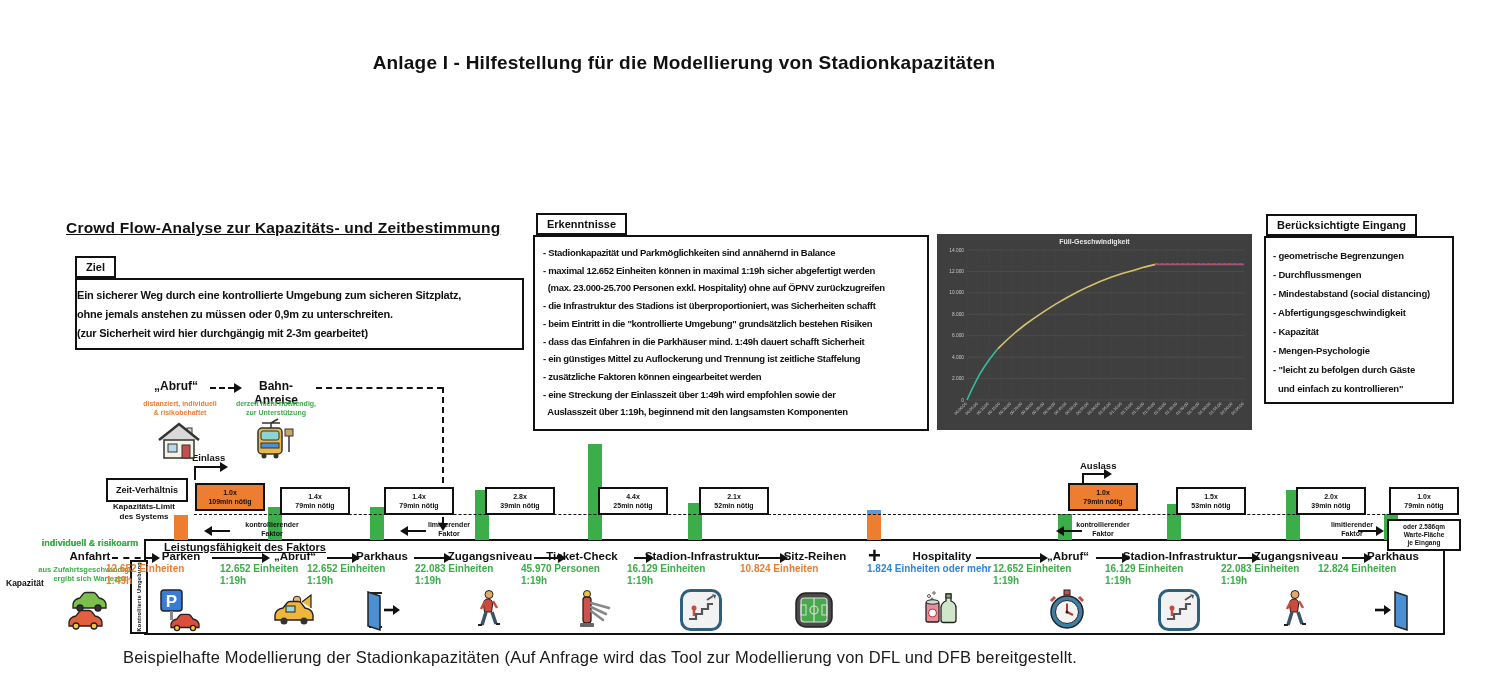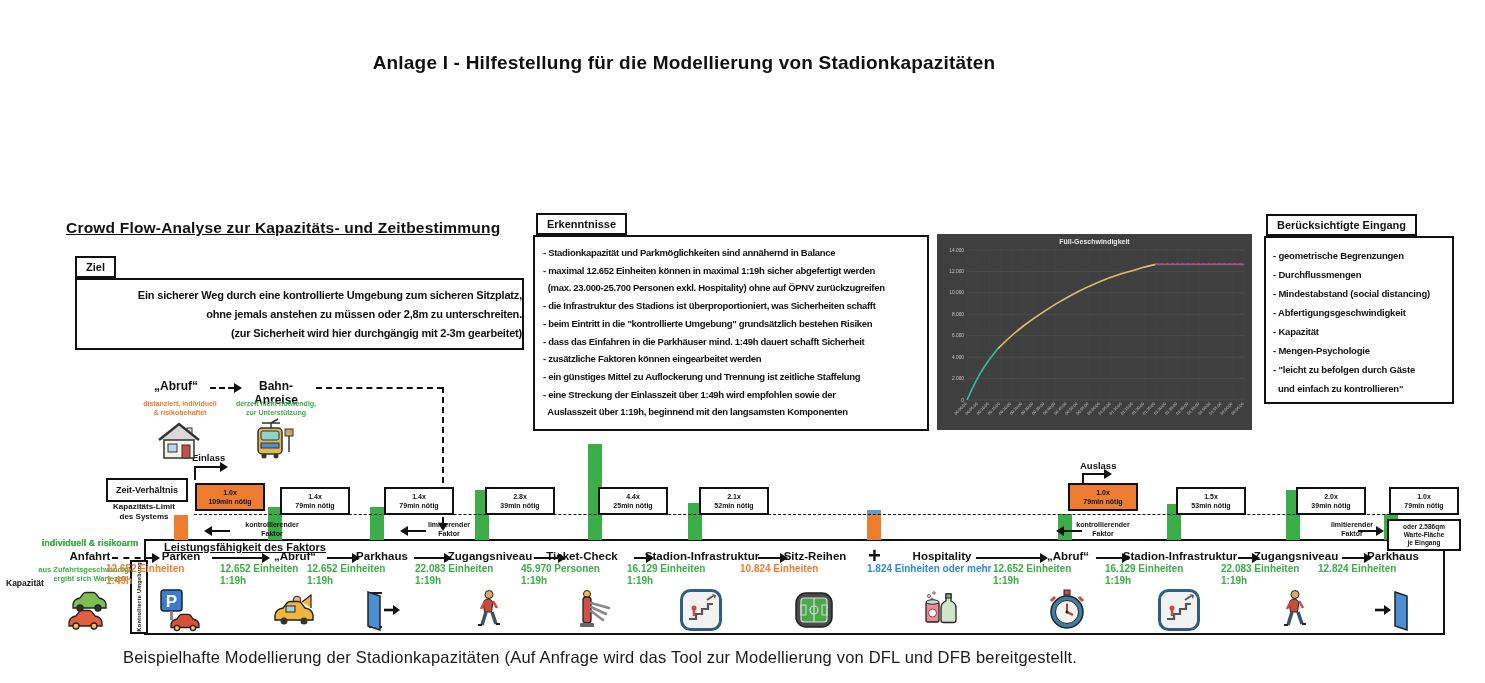--- a/index.html
+++ b/index.html
@@ -4,21 +4,21 @@
 <style>
   html,body{margin:0;padding:0;background:#fff;font-family:"Liberation Sans",sans-serif;}
   .page{position:relative;width:1485px;height:683px;background:#fff;color:#111;overflow:hidden;}
   .abs{position:absolute;}
   .doc-title{position:absolute;top:52px;left:0;width:1368px;text-align:center;font-size:19px;font-weight:bold;letter-spacing:.2px;}
   .caption{position:absolute;left:123px;top:648px;font-size:16.5px;letter-spacing:.2px;color:#1a1a1a;}
   .analysis-heading{position:absolute;left:66px;top:219px;font-size:15.5px;font-weight:bold;text-decoration:underline;letter-spacing:.2px;}
   .tab{position:absolute;border:2px solid #111;background:#fff;font-weight:bold;font-size:11px;padding:3px 9px;z-index:2;}
   .panel{position:absolute;border:2px solid #111;background:#fff;font-weight:bold;z-index:1;}
   .panel .tline{white-space:pre-wrap;}
-  .ziel-panel{left:75px;top:278px;width:445px;height:62px;text-align:right;padding-top:6px;font-size:11px;letter-spacing:-.2px;}
+  .ziel-panel{left:75px;top:278px;width:445px;height:62px;text-align:left;padding-top:6px;font-size:11px;letter-spacing:-.2px;}
   .ziel-panel .tline{line-height:19px;}
   .erk-panel{left:533px;top:235px;width:376px;height:178px;padding:7px 8px;font-size:9.5px;letter-spacing:-.3px;}
   .erk-panel .tline{line-height:17.7px;white-space:pre;}
   .fak-panel{left:1264px;top:236px;width:172px;height:148px;padding:8px 7px;font-size:9.5px;letter-spacing:-.2px;}
   .fak-panel .tline{line-height:19px;white-space:pre;}
   .chart-box{position:absolute;left:937px;top:234px;width:315px;height:196px;}
   
   .flow-head{position:absolute;font-size:12px;font-weight:bold;text-align:center;}
   .note{position:absolute;font-size:7px;font-weight:bold;text-align:center;white-space:pre-line;line-height:8.5px;}
   .orange-t{color:#ED7D31;} .green-t{color:#3BAE49;}
@@ -56,34 +56,34 @@
 <body>
 
 <div class="page">
 
   <div class="doc-title">Anlage I - Hilfestellung für die Modellierung von Stadionkapazitäten</div>
 
   <div class="analysis-heading">Crowd Flow-Analyse zur Kapazitäts- und Zeitbestimmung</div>
   <div class="tab" style="left:75px;top:256px;">Ziel</div>
   <div class="panel ziel-panel" id="ziel-lines">
       <div class="tline">Ein sicherer Weg durch eine kontrollierte Umgebung zum sicheren Sitzplatz,</div>
-      <div class="tline">ohne jemals anstehen zu müssen oder 2,8m zu unterschreiten.</div>
+      <div class="tline">ohne jemals anstehen zu müssen oder 0,9m zu unterschreiten.</div>
       <div class="tline">(zur Sicherheit wird hier durchgängig mit 2-3m gearbeitet)</div>
     </div>
 
   <div class="tab" style="left:536px;top:213px;">Erkenntnisse</div>
   <div class="panel erk-panel" id="erk-lines">
       <div class="tline">- Stadionkapazität und Parkmöglichkeiten sind annähernd in Balance</div>
       <div class="tline">- maximal 12.652 Einheiten können in maximal 1:19h sicher abgefertigt werden</div>
       <div class="tline">  (max. 23.000-25.700 Personen exkl. Hospitality) ohne auf ÖPNV zurückzugreifen</div>
       <div class="tline">- die Infrastruktur des Stadions ist überproportioniert, was Sicherheiten schafft</div>
       <div class="tline">- beim Eintritt in die "kontrollierte Umgebung" grundsätzlich bestehen Risiken</div>
       <div class="tline">- dass das Einfahren in die Parkhäuser mind. 1:49h dauert schafft Sicherheit</div>
+      <div class="tline">- ein günstiges Mittel zu Auflockerung und Trennung ist zeitliche Staffelung</div>
       <div class="tline">- zusätzliche Faktoren können eingearbeitet werden</div>
-      <div class="tline">- ein günstiges Mittel zu Auflockerung und Trennung ist zeitliche Staffelung</div>
       <div class="tline">- eine Streckung der Einlasszeit über 1:49h wird empfohlen sowie der</div>
       <div class="tline">  Auslasszeit über 1:19h, beginnend mit den langsamsten Komponenten</div>
     </div>
 
   <div class="tab" style="left:1266px;top:214px;">Berücksichtigte Eingang</div>
   <div class="panel fak-panel" id="fak-lines">
       <div class="tline">- geometrische Begrenzungen</div>
       <div class="tline">- Durchflussmengen</div>
       <div class="tline">- Mindestabstand (social distancing)</div>
       <div class="tline">- Abfertigungsgeschwindigkeit</div>

